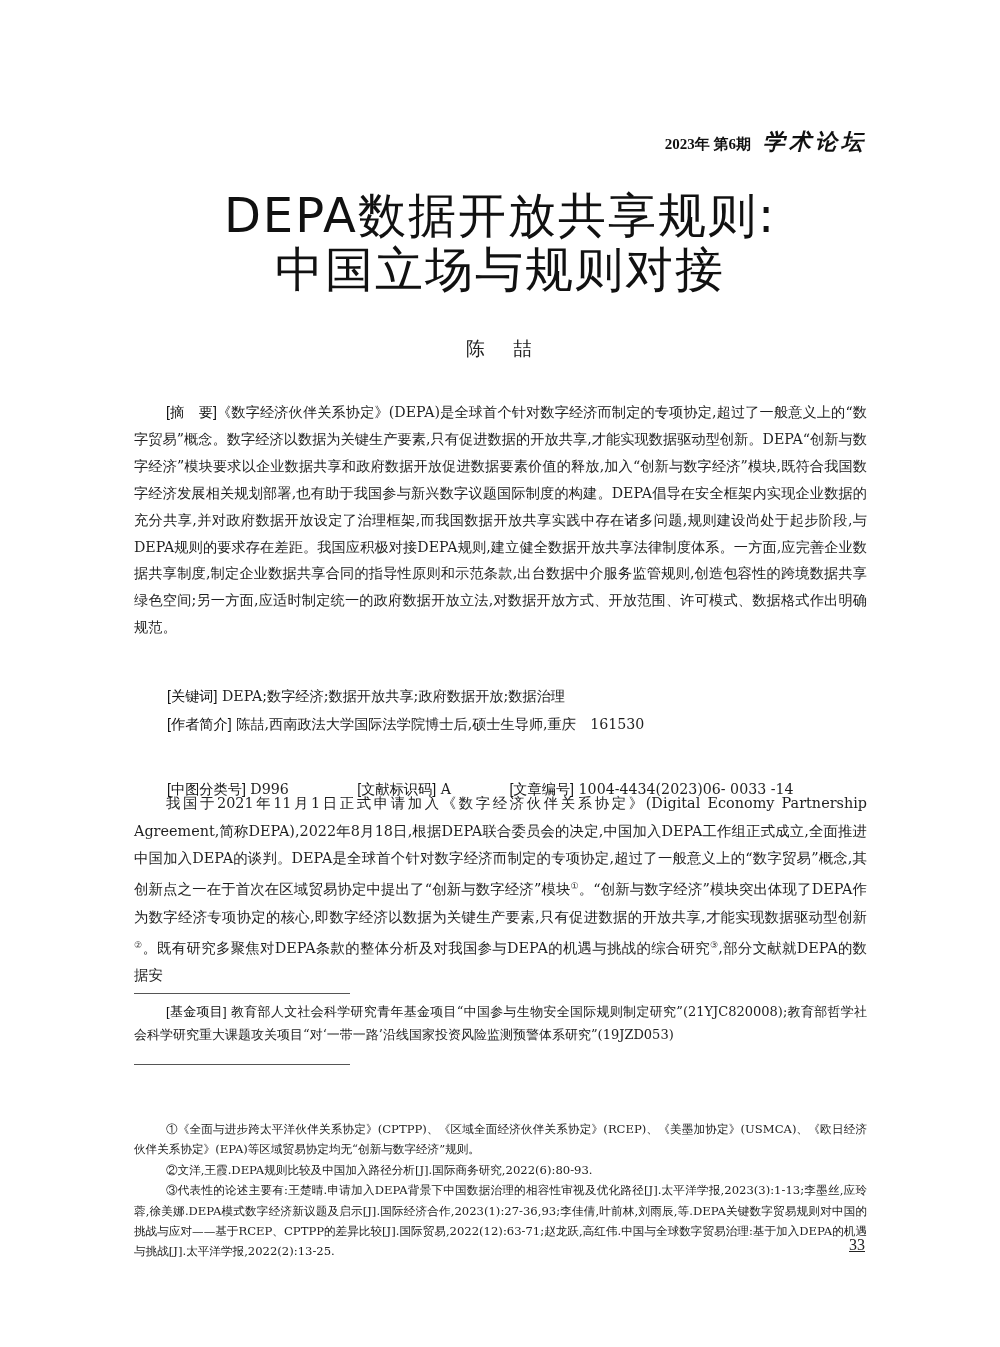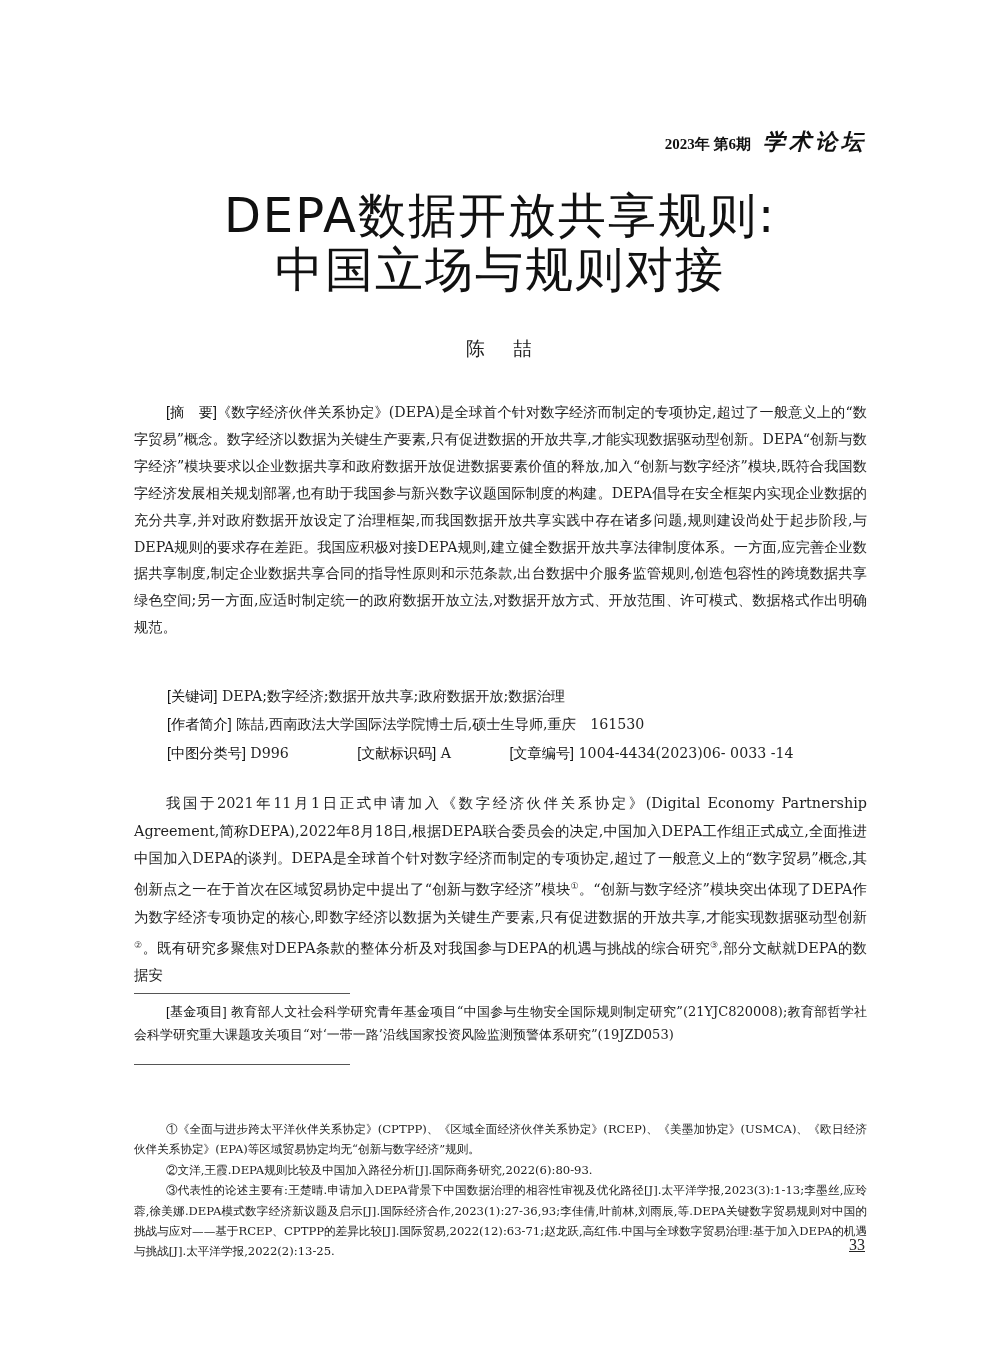--- a/index.html
+++ b/index.html
@@ -19,21 +19,21 @@
             font-family: "DejaVu Serif", serif; font-size: 19px; letter-spacing: 2px; color: #222; }
   .author span + span { margin-left: 26px; }
 
   .block { position: absolute; left: 134px; width: 733px; font-size: 14.2px; color: #1f1f1f; }
   .abstract { top: 399px; line-height: 26.9px; text-align: justify; text-indent: 32px; }
   .label { font-family: "Liberation Sans", "DejaVu Sans", sans-serif; font-weight: normal; color: #111; }
   .meta { position: absolute; left: 167px; font-size: 14.2px; color: #1f1f1f; white-space: nowrap; }
   .meta-kw { top: 687px; }
   .meta-author { top: 715px; }
   .meta-class { top: 744px; }
-  .meta-class .item { display: inline-block; }
+  .meta-class .item { display: inline-block; margin-top: 36px; }
   .meta-class .item.i2 { margin-left: 64px; }
   .meta-class .item.i3 { margin-left: 54px; }
 
   .body-text { top: 790px; line-height: 27.7px; text-align: justify; text-indent: 32px; font-size: 14.4px; color: #1f1f1f; }
   sup { font-size: 9px; vertical-align: 5px; }
 
   .rule { position: absolute; left: 134px; width: 216px; height: 0; border-top: 1px solid #555; }
   .rule1 { top: 993px; }
   .rule2 { top: 1064px; }
 

